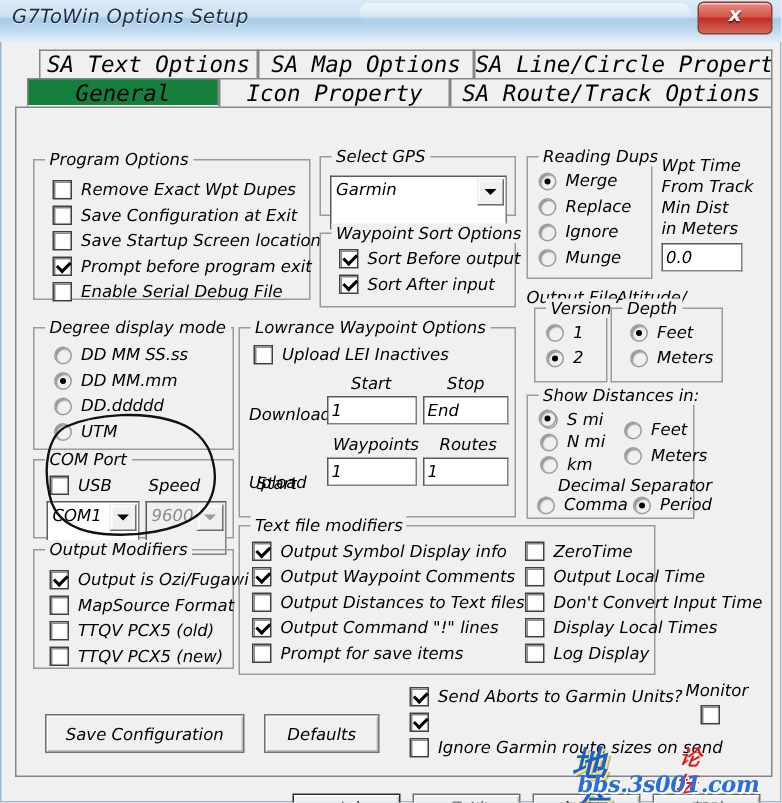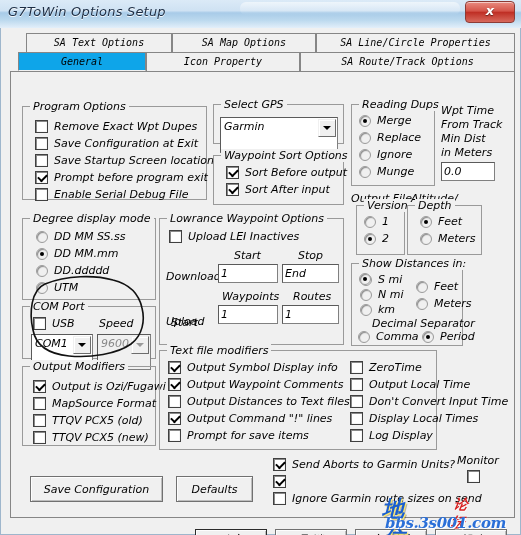--- a/index.html
+++ b/index.html
@@ -50,26 +50,26 @@
   }
 
   
   .tabstrip{position:absolute;left:9px;top:5px;width:505px;height:38px;}
   .tab{
     position:absolute;height:19px;
     background:#f0f0f0;
     border:1px solid #868686;border-bottom:none;
     box-sizing:border-box;
     font-family:"DejaVu Sans Mono","Liberation Mono",monospace;
-    font-size:10px;text-align:center;line-height:18px;color:#000;
+    font-size:15px;text-align:center;line-height:18px;color:#000;
     cursor:pointer;white-space:nowrap;overflow:hidden;
   }
   .tab.row1{top:0;}
   .tab.row2{top:19px;}
-  .tab.active{background:#0ea5e9;border-bottom:1px solid #f0f0f0;z-index:5;}
+  .tab.active{background:#15803d;border-bottom:1px solid #f0f0f0;z-index:5;}
 
   
   .panel{
     position:absolute;left:9px;top:43px;width:505px;height:447px;
     background:#f0f0f0;border:1px solid #868686;box-sizing:border-box;
   }
 
   
   .grp{position:absolute;border:1px solid #9a9a9a;box-sizing:border-box;background:transparent;}
   .grp-lg{

